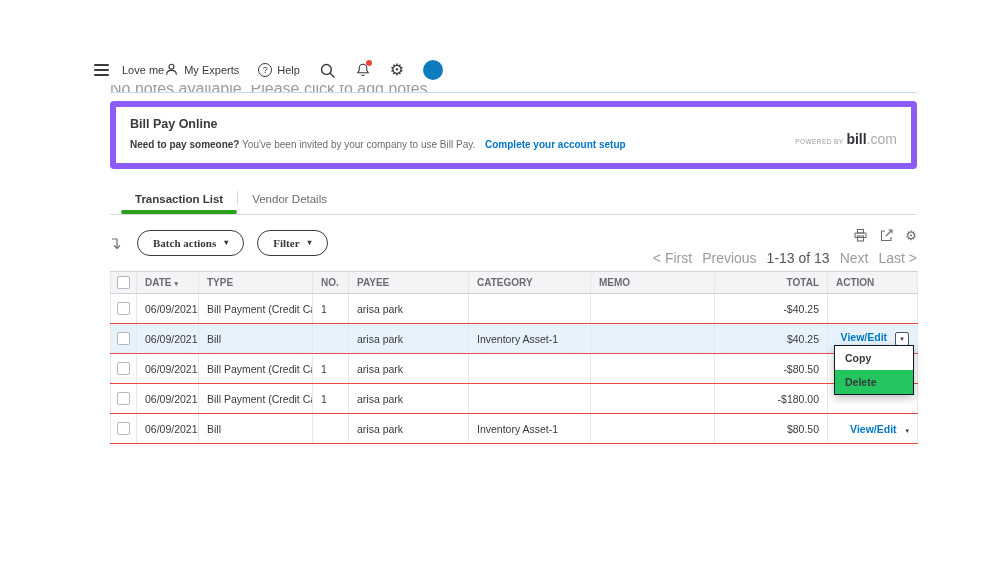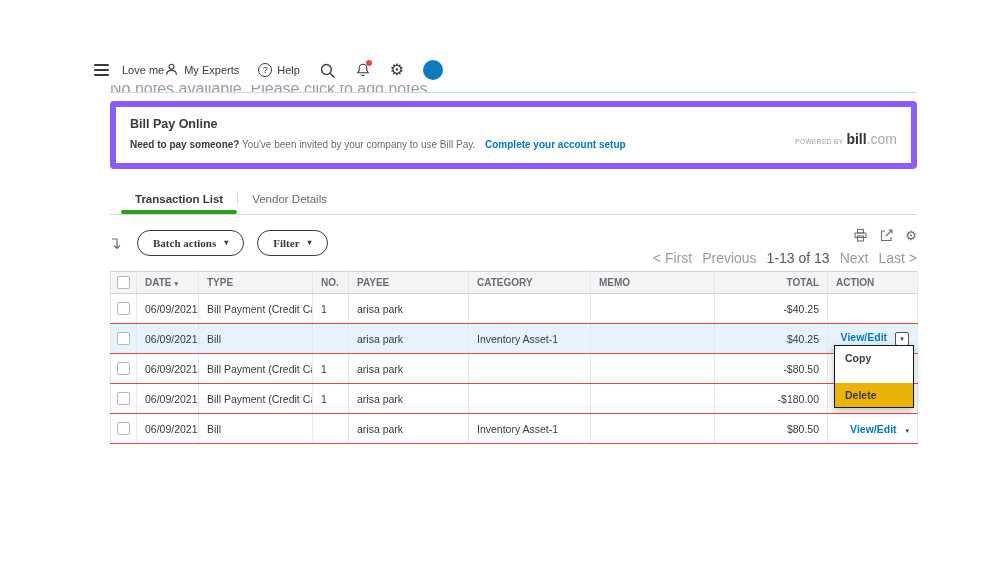--- a/index.html
+++ b/index.html
@@ -79,21 +79,21 @@
   .checkbox { width: 13px; height: 13px; border: 1px solid #b6bac0; border-radius: 2px; background: #fff; display: inline-block; vertical-align: middle; cursor: pointer; }
   .sort-caret { font-size: 7px; color: #6b6c72; margin-left: 3px; }
   .action-cell { text-align: right; }
   .view-edit { color: #0077c5; font-weight: 700; cursor: pointer; }
   .caret-box { display: inline-block; width: 14px; height: 14px; border: 1px solid #53565c; border-radius: 2px; text-align: center; line-height: 12px; font-size: 7px; color: #393a3d; background: #fff; margin-left: 5px; vertical-align: middle; cursor: pointer; }
   .caret-blue { font-size: 7px; color: #393a3d; margin-left: 6px; cursor: pointer; }
 
   
   .menu { position: absolute; top: 74px; right: 3px; width: 80px; background: #fff; border: 1px solid #0f172a; box-shadow: 0 3px 8px rgba(0,0,0,.25); z-index: 5; font-weight: bold; }
   .menu-item { font-size: 10.5px; color: #393a3d; padding: 6px 10px; cursor: pointer; }
-  .menu-item.selected { background: #eab308; margin-top: 13px; }
+  .menu-item.selected { background: #22c55e; }
 </style>
 </head>
 <body>
 
 <div class="app">
 
   <header class="topbar">
     <div class="topbar-left">
       <span class="hamburger">
           <i></i>

